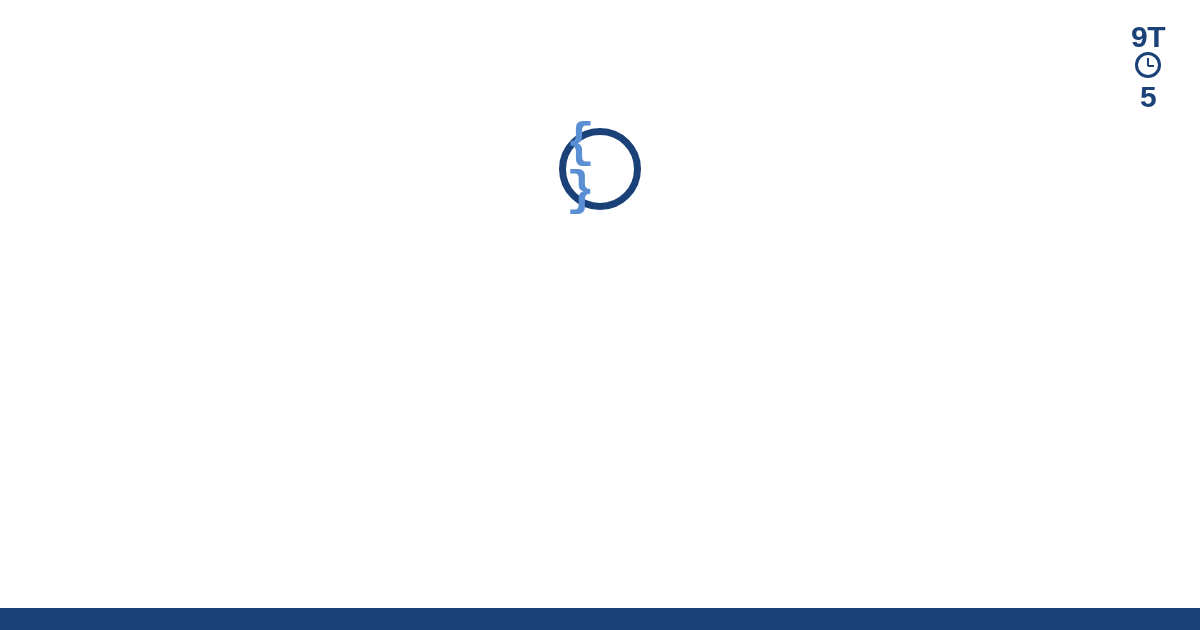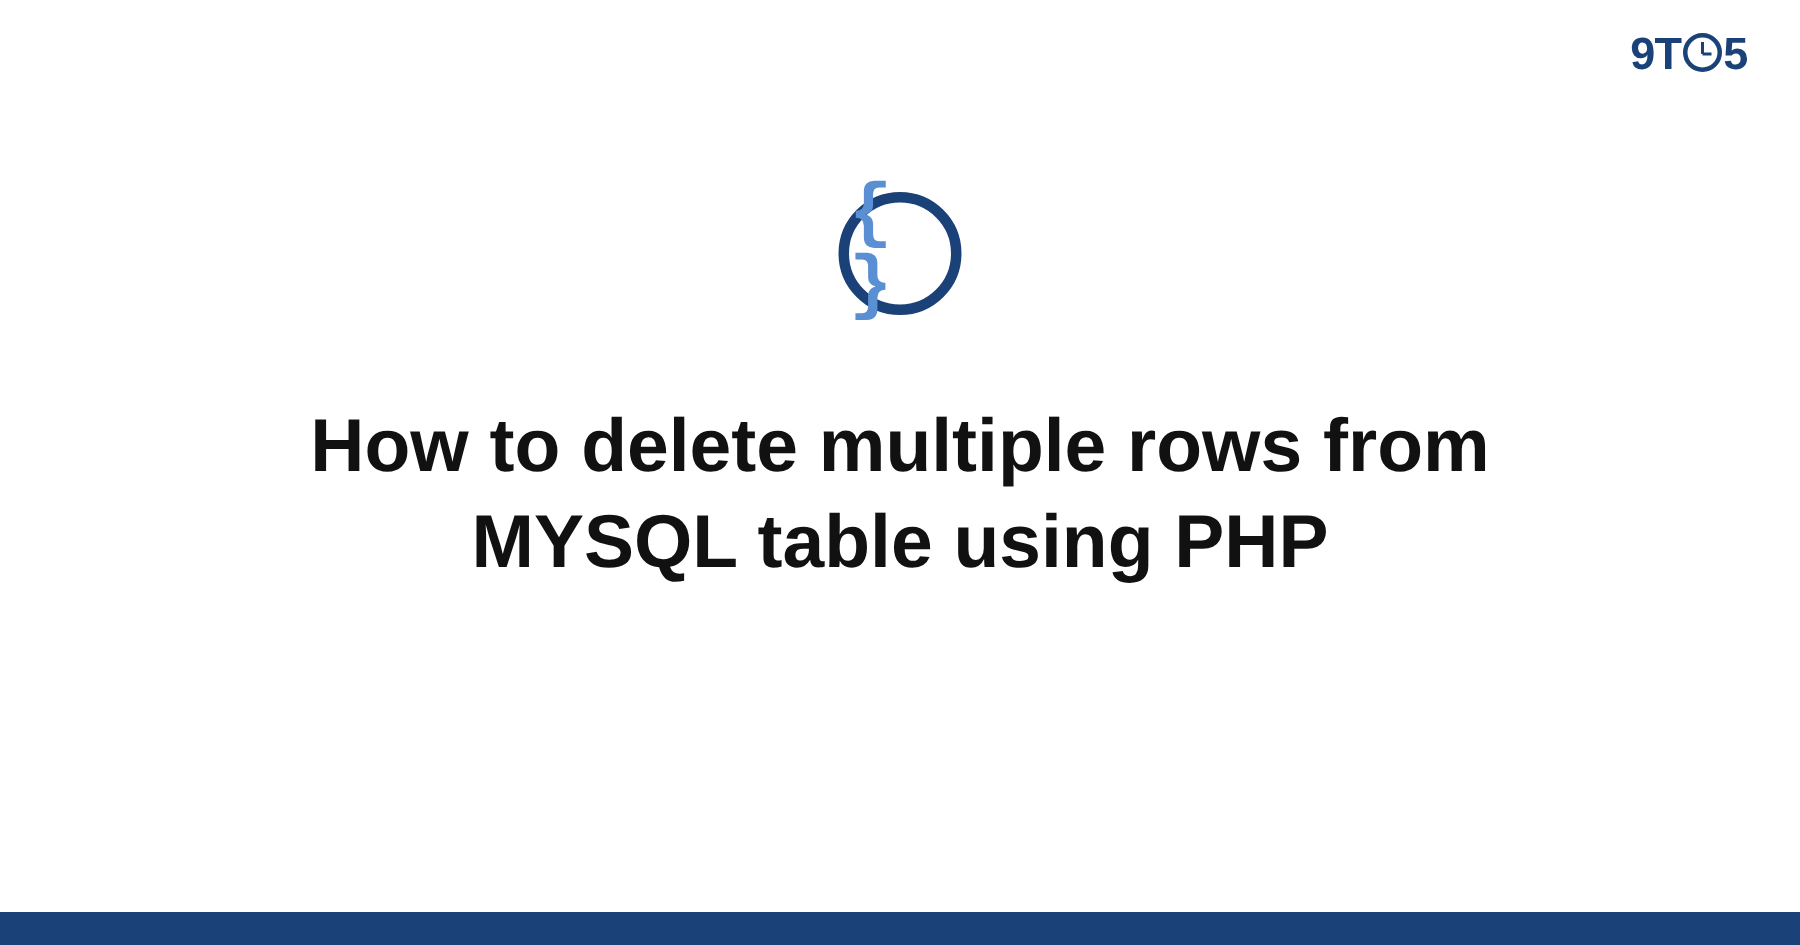--- a/index.html
+++ b/index.html
@@ -17,20 +17,21 @@
     }
     .logo-header {
       position: absolute;
       top: 20px;
       right: 35px;
       display: flex;
       align-items: center;
       font-weight: bold;
       font-size: 30px;
       letter-spacing: -0.5px;
+      flex-direction: column;
     }
     .logo-9t {
       color: #1b4278;
     }
     .logo-clock {
       display: inline-flex;
       align-items: center;
       justify-content: center;
       width: 26px;
       height: 26px;
@@ -118,16 +119,15 @@
 <div class="logo-header">
   <span class="logo-9t">9T</span>
   <span class="logo-clock"></span>
   <span class="logo-5">5</span>
 </div>
 
 <div class="content">
   <div class="category-icon">
     <span class="braces">{ }</span>
   </div>
-  <h1 class="title">How to delete multiple rows from MYSQL table using PHP</h1>
 </div>
 
 <div class="footer-bar"></div>
 
 </body></html>

